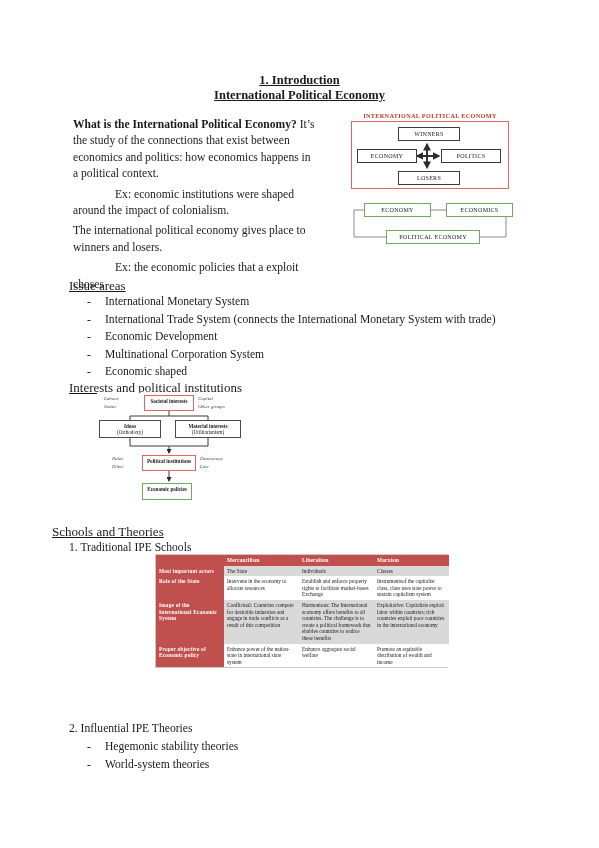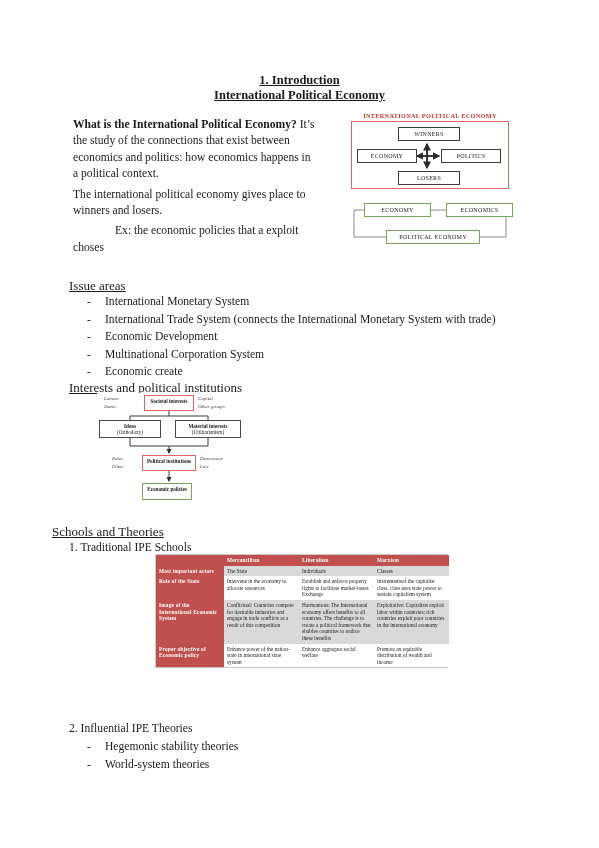--- a/index.html
+++ b/index.html
@@ -229,20 +229,21 @@
 
   <div class="doc-title" id="title-1">
     <span>1. Introduction</span>
   </div>
   <div class="doc-title" id="title-2">
     <span>International Political Economy</span>
   </div>
 
   <div class="intro">
     <p><span class="lead">What is the International Political Economy?</span><span> It’s the study of the connections that exist between economics and politics: how economics happens in a political context.</span></p>
+    <p class="indent">Ex: economic institutions were shaped around the impact of colonialism.</p>
     <p>The international political economy gives place to winners and losers.</p>
     <p class="indent">Ex: the economic policies that a exploit choses</p>
   </div>
 
   <div class="ipe-wrap">
     <div class="ipe-caption">INTERNATIONAL POLITICAL ECONOMY</div>
     <div class="ipe-box">
       <svg class="ipe-arrows" viewBox="0 0 158 68" preserveAspectRatio="none">
         <defs>
           <marker id="ah" markerWidth="5" markerHeight="5" refX="4" refY="2.5" orient="auto">
@@ -285,21 +286,21 @@
     <div class="row">
       <span class="dash">-</span>
       <span class="txt">Economic Development</span>
     </div>
     <div class="row">
       <span class="dash">-</span>
       <span class="txt">Multinational Corporation System</span>
     </div>
     <div class="row">
       <span class="dash">-</span>
-      <span class="txt">Economic create</span>
+      <span class="txt">Economic shaped</span>
     </div>
   </div>
 
   <div class="sec-head" style="left:69px; top:380px;">Interests and political institutions</div>
 
   <div class="flow-wrap">
     <svg class="flow-lines" viewBox="0 0 146 113" preserveAspectRatio="none">
       <defs>
         <marker id="fa" markerWidth="5" markerHeight="5" refX="4" refY="2.5" orient="auto">
           <path d="M0,0 L5,2.5 L0,5 z" fill="#2b2b2b"></path>

